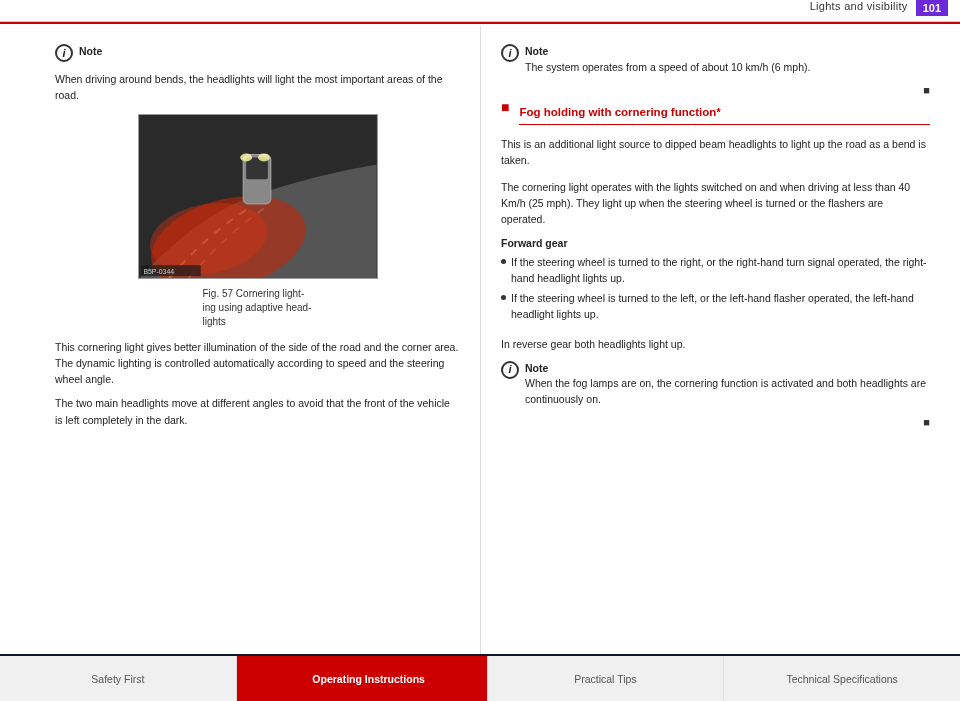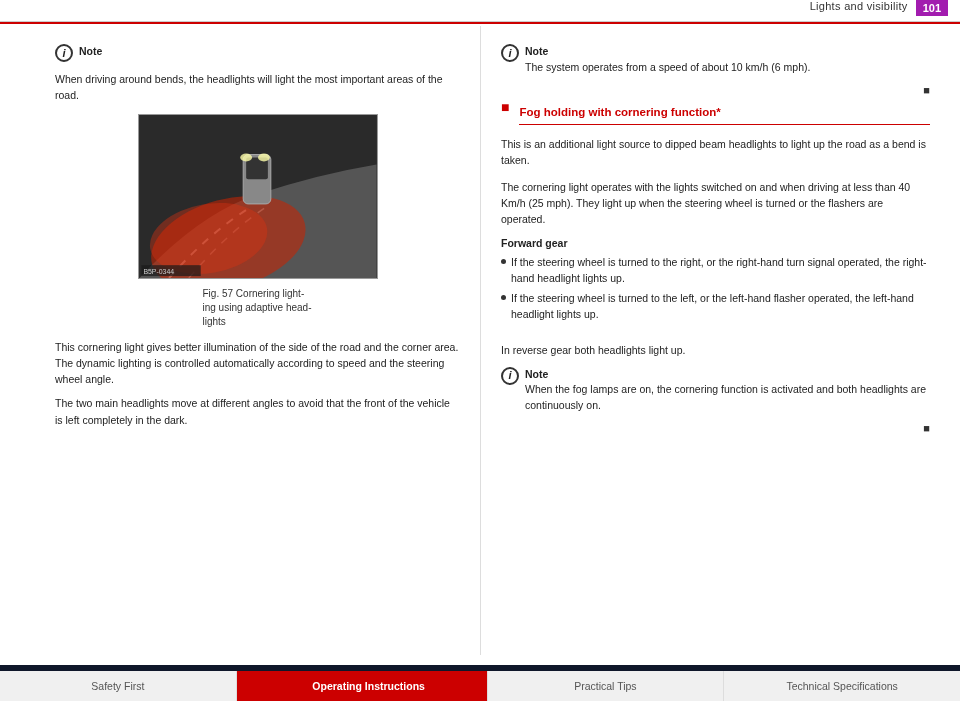--- a/index.html
+++ b/index.html
@@ -26,21 +26,21 @@
       justify-content: flex-end;
       padding-right: 12px;
       border-bottom: 1px solid #ccc;
     }
     .header-title {
       font-size: 11px;
       color: #333;
       letter-spacing: 0.3px;
     }
     .page-number-box {
-      background: #a21caf;
+      background: #6d28d9;
       color: #fff;
       font-size: 11px;
       font-weight: bold;
       padding: 2px 7px;
       margin-left: 8px;
     }
     .header-red-line {
       position: absolute;
       top: 22px;
       left: 0;
@@ -199,21 +199,21 @@
     .bold-subheading {
       font-weight: bold;
       font-size: 10.5px;
       margin-top: 8px;
       margin-bottom: 4px;
     }
 
     .bullet-list {
       list-style: none;
       padding: 0;
-      margin: 0 0 20px 0;
+      margin: 0 0 14px 0;
     }
     .bullet-list li {
       display: flex;
       align-items: flex-start;
       gap: 5px;
       margin-bottom: 4px;
       font-size: 10.5px;
       line-height: 1.5;
     }
     .bullet-dot {
@@ -232,26 +232,26 @@
       font-weight: bold;
       margin-top: -4px;
     }
 
     
     .footer-bar {
       position: absolute;
       bottom: 0;
       left: 0;
       right: 0;
-      height: 36px;
+      height: 47px;
       background: #f0f0f0;
       display: flex;
       flex-direction: row;
       align-items: stretch;
-      border-top: 6px solid #0f172a;
+      border-top: 2px solid #0f172a;
     }
     .footer-item {
       flex: 1;
       display: flex;
       align-items: center;
       justify-content: center;
       font-size: 10.5px;
       color: #555;
       border-right: 1px solid #ddd;
       padding: 0 10px;

